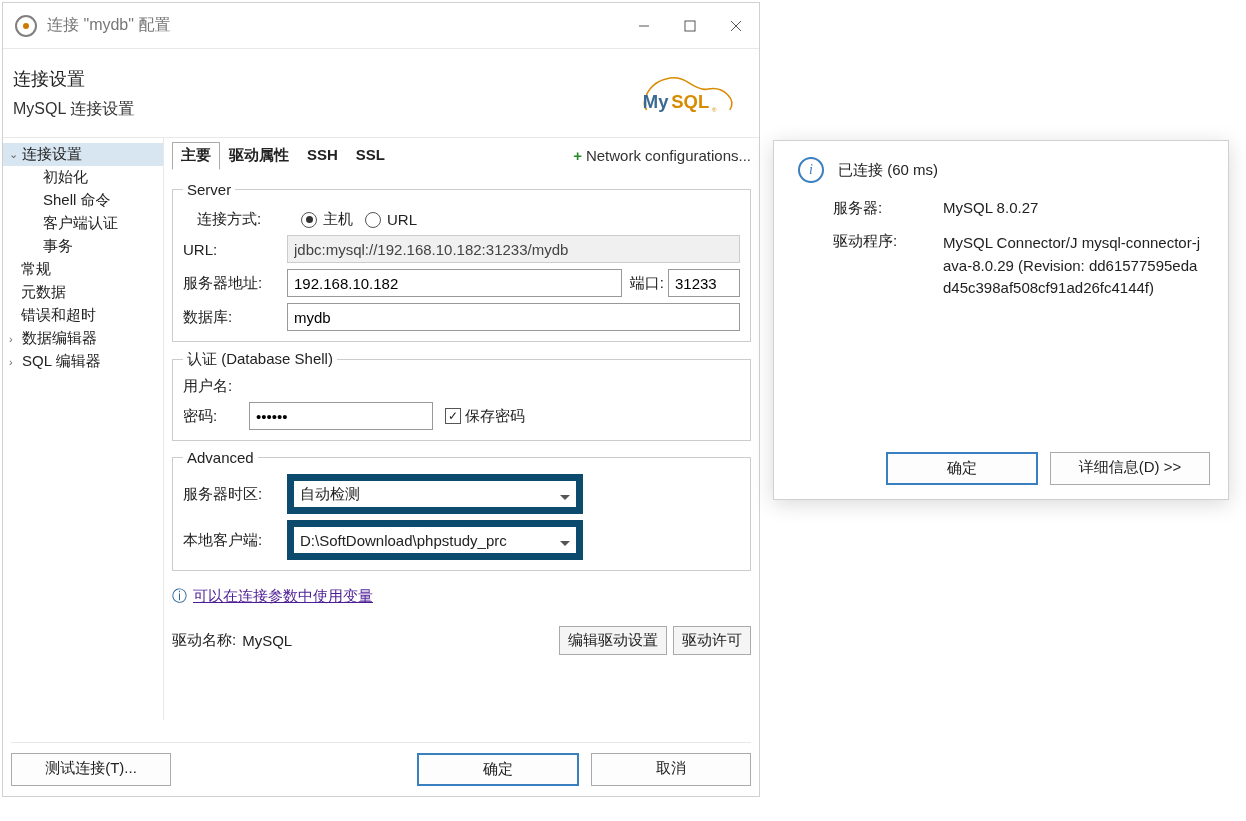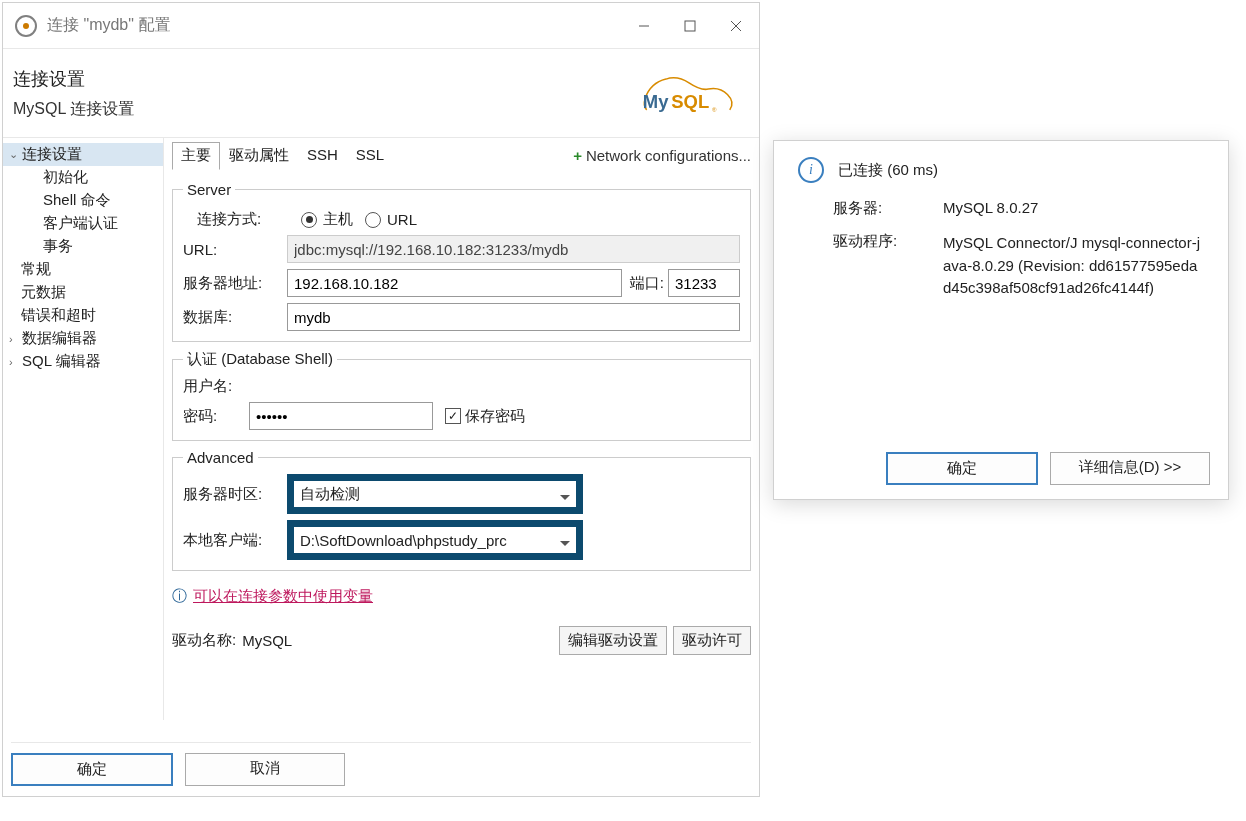--- a/index.html
+++ b/index.html
@@ -120,20 +120,21 @@
     display: flex;
     flex-direction: column;
   }
   .tabs-row {
     display: flex;
     align-items: center;
     height: 35px;
   }
   .tabs {
     display: flex;
+    font-weight: bold;
   }
   .tab {
     padding: 3px 8px 4px;
     border: 1px solid transparent;
     font-size: 15px;
   }
   .tab.active {
     border: 1px solid #aaa;
     border-bottom: 1px solid #fff;
     background: #fff;
@@ -238,21 +239,21 @@
     margin: 16px 0 0 0;
     display: flex;
     align-items: center;
     gap: 6px;
     color: #2a6496;
   }
   .link-row .info-icon {
     color: #2a6496;
   }
   .link-row a {
-    color: #be185d;
+    color: #4c1d95;
   }
   .driver-row {
     margin-top: 20px;
     display: flex;
     align-items: center;
     gap: 6px;
   }
   .small-btn {
     border: 1px solid #aaa;
     background: #f5f5f5;
@@ -494,20 +495,21 @@
         <span>驱动名称:</span>
         <span>MySQL</span>
         <div style="flex:1"></div>
         <div class="small-btn">编辑驱动设置</div>
         <div class="small-btn">驱动许可</div>
       </div>
     </div>
   </div>
 
   <div class="dialog-buttons">
+    <div class="btn">测试连接(T)...</div>
     <div class="right-group">
       <div class="btn primary">确定</div>
       <div class="btn">取消</div>
     </div>
   </div>
 </div>
 
 <div class="window" style="left:773px; top:140px; width:454px; height:358px; box-shadow:0 4px 20px rgba(0,0,0,0.15);">
 
   <div class="test-body">

